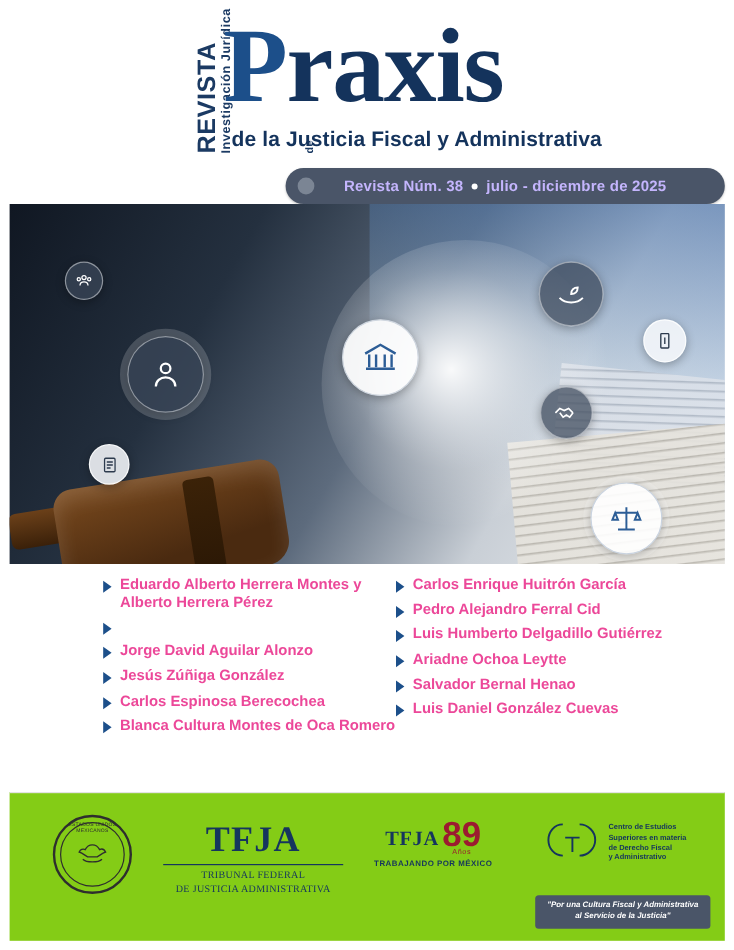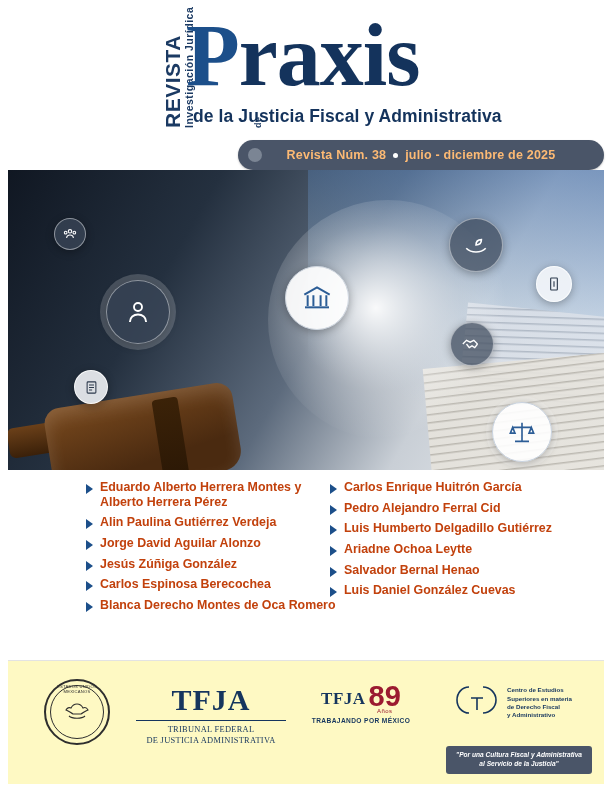--- a/index.html
+++ b/index.html
@@ -88,21 +88,21 @@
     box-shadow: 0 1px 2px rgba(0,0,0,.25);
   }
   .issue-bar .dot-left {
     position: absolute;
     left: 10px; top: 8px;
     width: 14px; height: 14px;
     border-radius: 50%;
     background: #7b8594;
   }
   .issue-text {
-    color: #fdba74;
+    color: #c4b5fd;
     font-size: 12.5px;
     font-weight: 700;
     letter-spacing: 0.2px;
     display: flex;
     align-items: center;
     gap: 7px;
   }
   .bullet-sep {
     display: inline-block;
     width: 5px; height: 5px;
@@ -219,30 +219,30 @@
     width: 0; height: 0;
     border-left: 7px solid #1c4f8a;
     border-top: 5px solid transparent;
     border-bottom: 5px solid transparent;
     margin-top: 4px;
     flex: none;
   }
   .author-name {
     font-size: 12.4px;
     font-weight: 700;
-    color: #c2410c;
+    color: #ec4899;
     line-height: 1.18;
   }
 
   
   .footer {
     position: absolute;
     left: 8px; top: 660px;
     width: 596px; height: 124px;
-    background: #fef9c3;
+    background: #84cc16;
     border-top: 1px solid #e3e3e3;
   }
   .eagle {
     position: absolute;
     left: 36px; top: 18px;
     width: 66px; height: 66px;
     border-radius: 50%;
     border: 2px solid #2e2e2e;
     display: flex; align-items: center; justify-content: center;
     color: #2e2e2e;
@@ -457,37 +457,36 @@
   </div>
 
   <div class="authors">
     <div class="col col-left">
       <div class="author-item">
         <span class="tri"></span>
         <span class="author-name">Eduardo Alberto Herrera Montes y Alberto Herrera Pérez</span>
       </div>
       <div class="author-item">
         <span class="tri"></span>
-        <span class="author-name">Alin Paulina Gutiérrez Verdeja</span>
       </div>
       <div class="author-item">
         <span class="tri"></span>
         <span class="author-name">Jorge David Aguilar Alonzo</span>
       </div>
       <div class="author-item">
         <span class="tri"></span>
         <span class="author-name">Jesús Zúñiga González</span>
       </div>
       <div class="author-item">
         <span class="tri"></span>
         <span class="author-name">Carlos Espinosa Berecochea</span>
       </div>
       <div class="author-item">
         <span class="tri"></span>
-        <span class="author-name">Blanca Derecho Montes de Oca Romero</span>
+        <span class="author-name">Blanca Cultura Montes de Oca Romero</span>
       </div>
     </div>
 
     <div class="col col-right">
       <div class="author-item">
         <span class="tri"></span>
         <span class="author-name">Carlos Enrique Huitrón García</span>
       </div>
       <div class="author-item">
         <span class="tri"></span>

